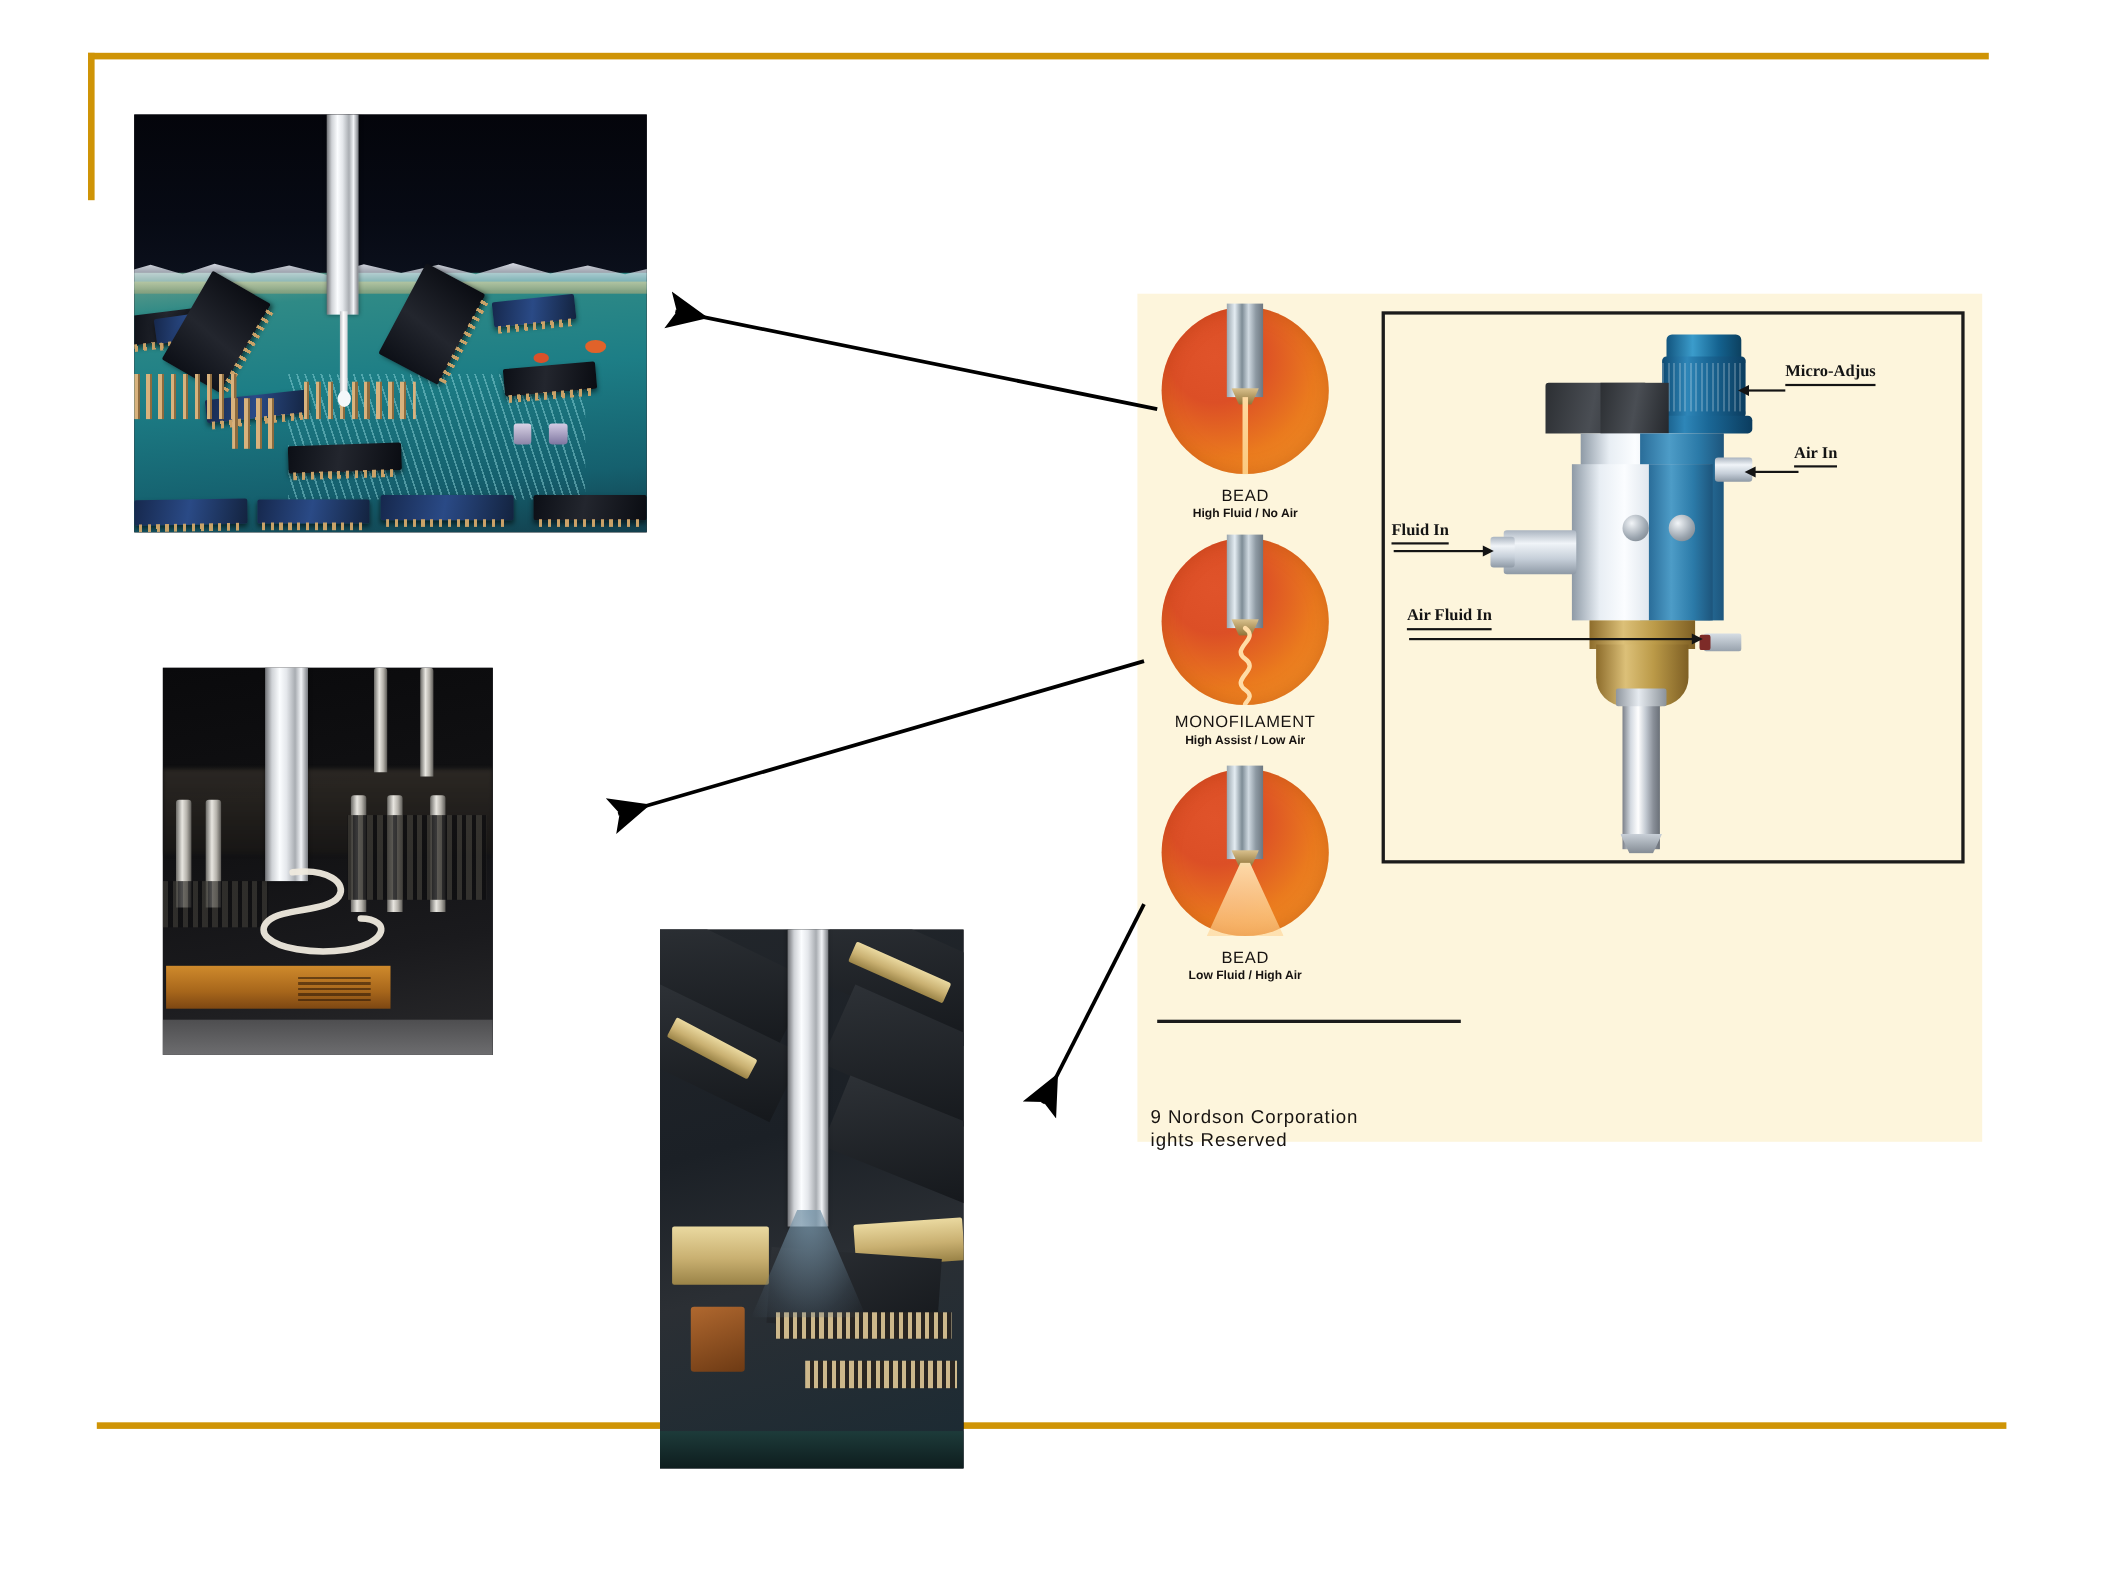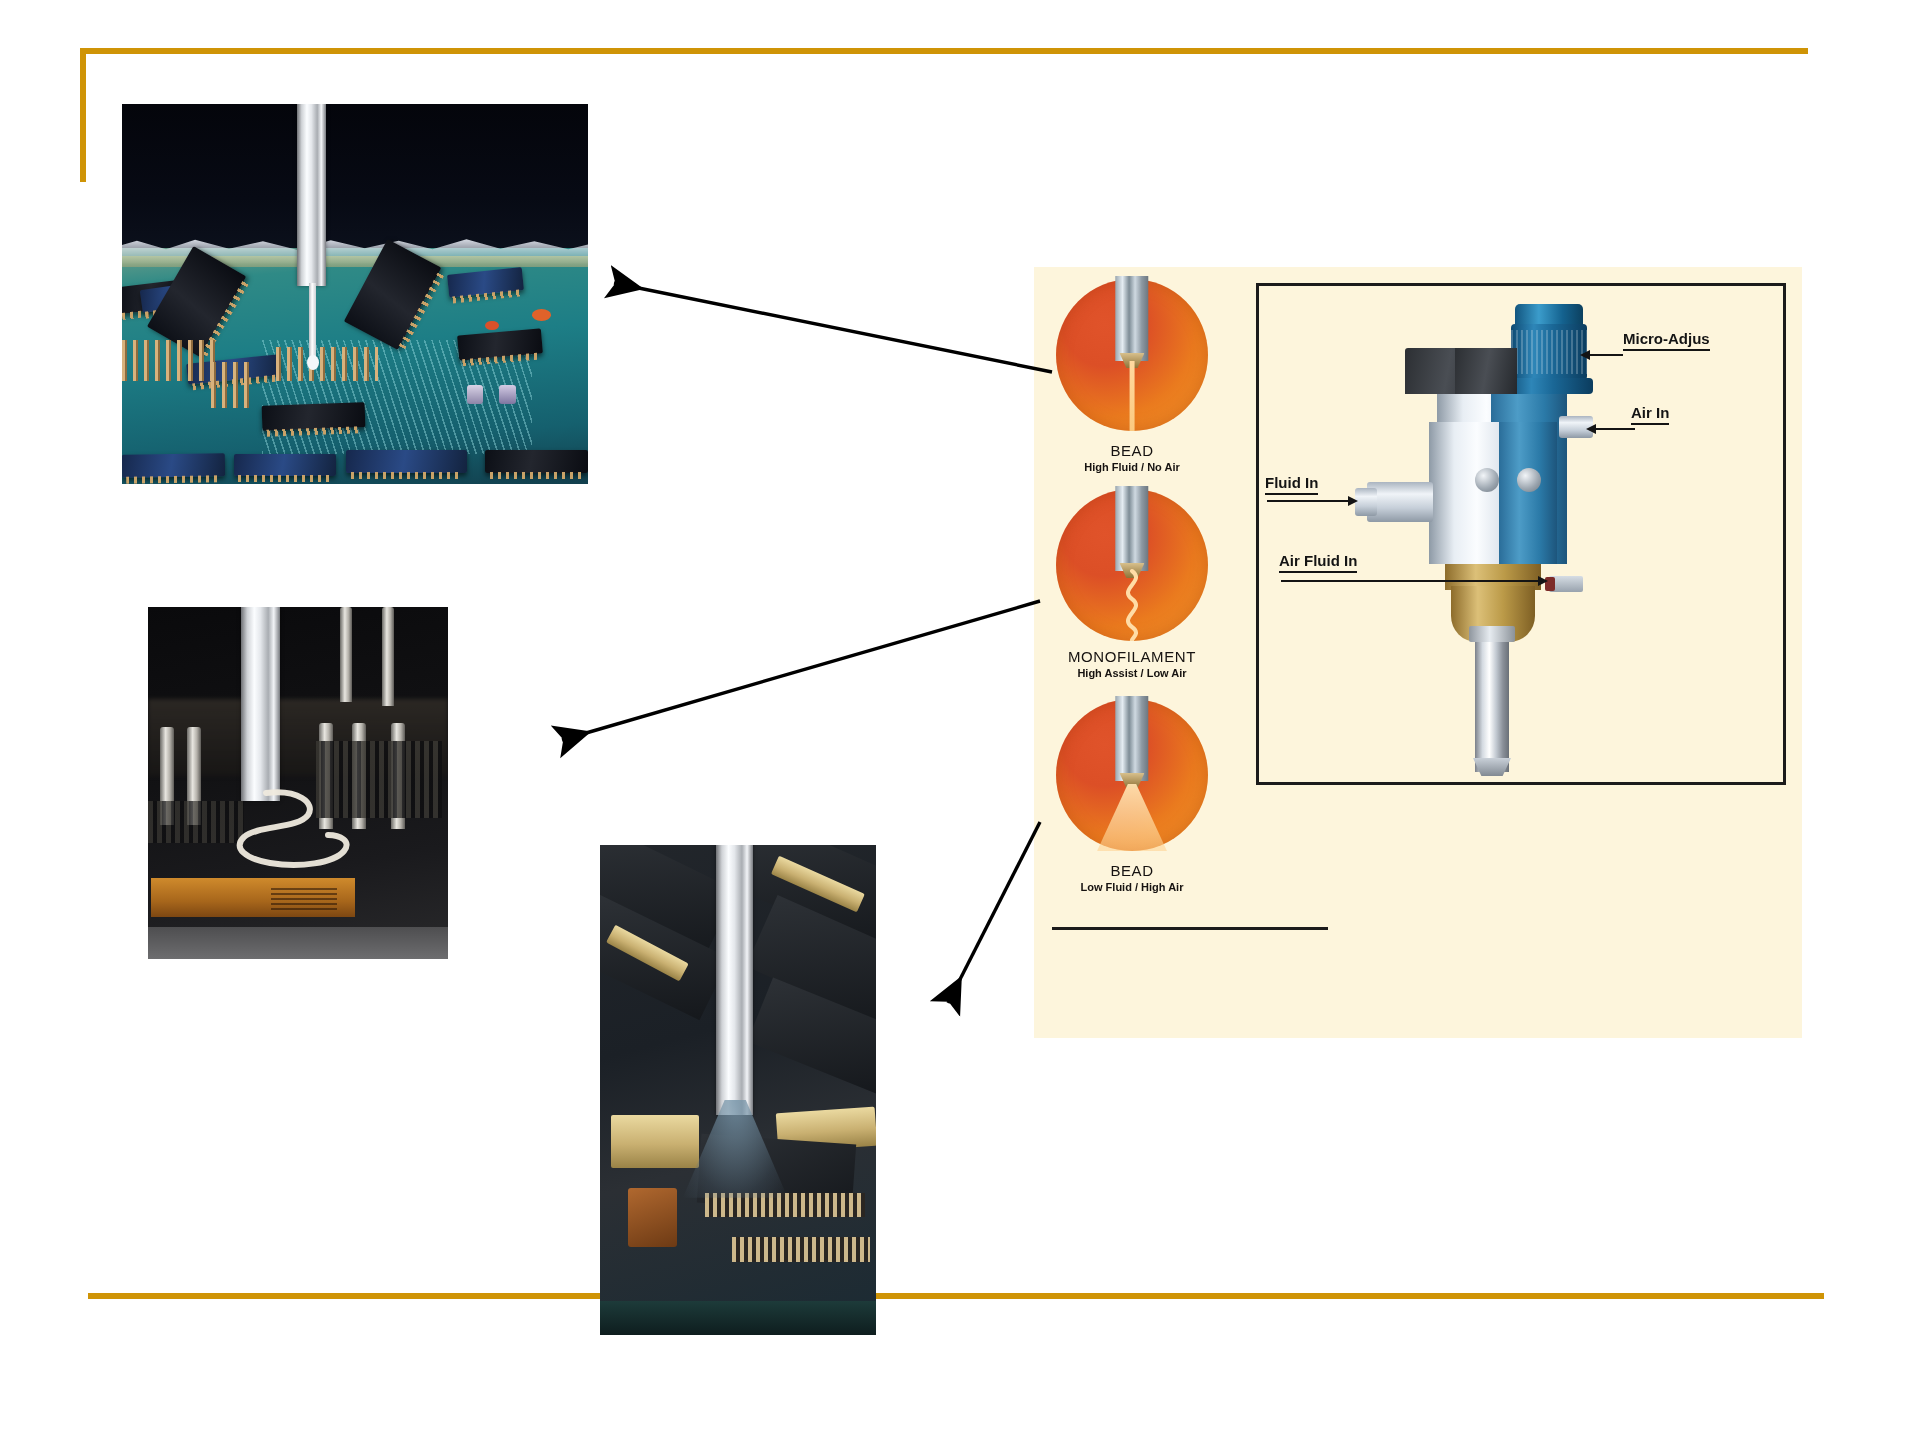--- a/index.html
+++ b/index.html
@@ -227,20 +227,21 @@
     background: #fdf5dc;
   }
   .vlabel {
     position:absolute;
     font-size: 15px;
     font-weight: bold;
     color: #141414;
     white-space: nowrap;
     border-bottom: 2px solid #141414;
     padding-bottom: 2px;
+    font-family: Liberation Serif, serif;
   }
   .leader {
     position:absolute;
     height: 2px;
     background: #141414;
   }
   .leader.arrow-left::before,
   .leader.arrow-right::after {
     content:"";
     position:absolute;
@@ -450,20 +451,24 @@
     <div class="swatch" style="left:22px;top:432px;width:152px;height:152px;">
       <div class="nozzle"></div>
       <div class="stream-swirl"></div>
     </div>
     <div class="swatch-cap" style="left:-2px;top:595px;">
       <div class="nm">BEAD</div>
       <div class="sub">Low Fluid / High Air</div>
     </div>
 
     <div class="foot-rule"></div>
+    <div class="copyline">
+      <div>9 Nordson Corporation</div>
+      <div>ights Reserved</div>
+    </div>
 
     <div class="valve-box">
 
       <div class="vp v-knob-top" style="left:256px;top:18px;width:68px;height:22px;"></div>
       <div class="vp v-knob" style="left:252px;top:38px;width:76px;height:56px;"></div>
       <div class="vp" style="left:252px;top:44px;width:76px;height:44px;background:repeating-linear-gradient(90deg,rgba(255,255,255,.22) 0 2px,transparent 2px 5px);"></div>
       <div class="vp v-knob" style="left:246px;top:92px;width:88px;height:16px;"></div>
 
       <div class="vp v-coil" style="left:146px;top:62px;width:96px;height:46px;border-radius:3px 6px 0 0;"></div>
       <div class="vp v-coil" style="left:196px;top:62px;width:62px;height:92px;"></div>

